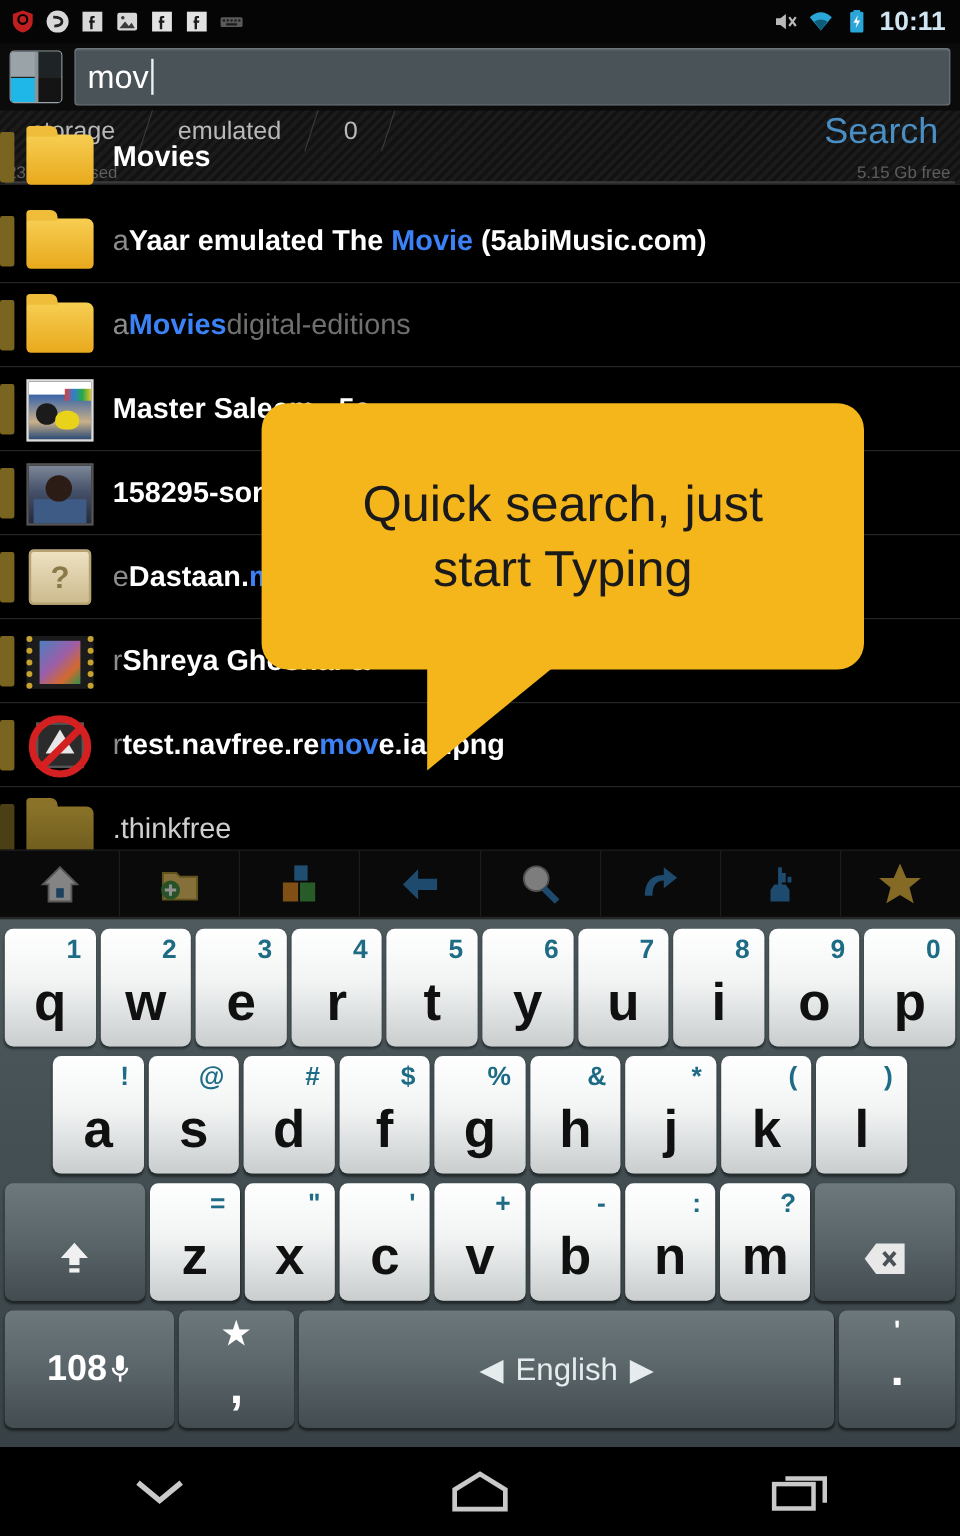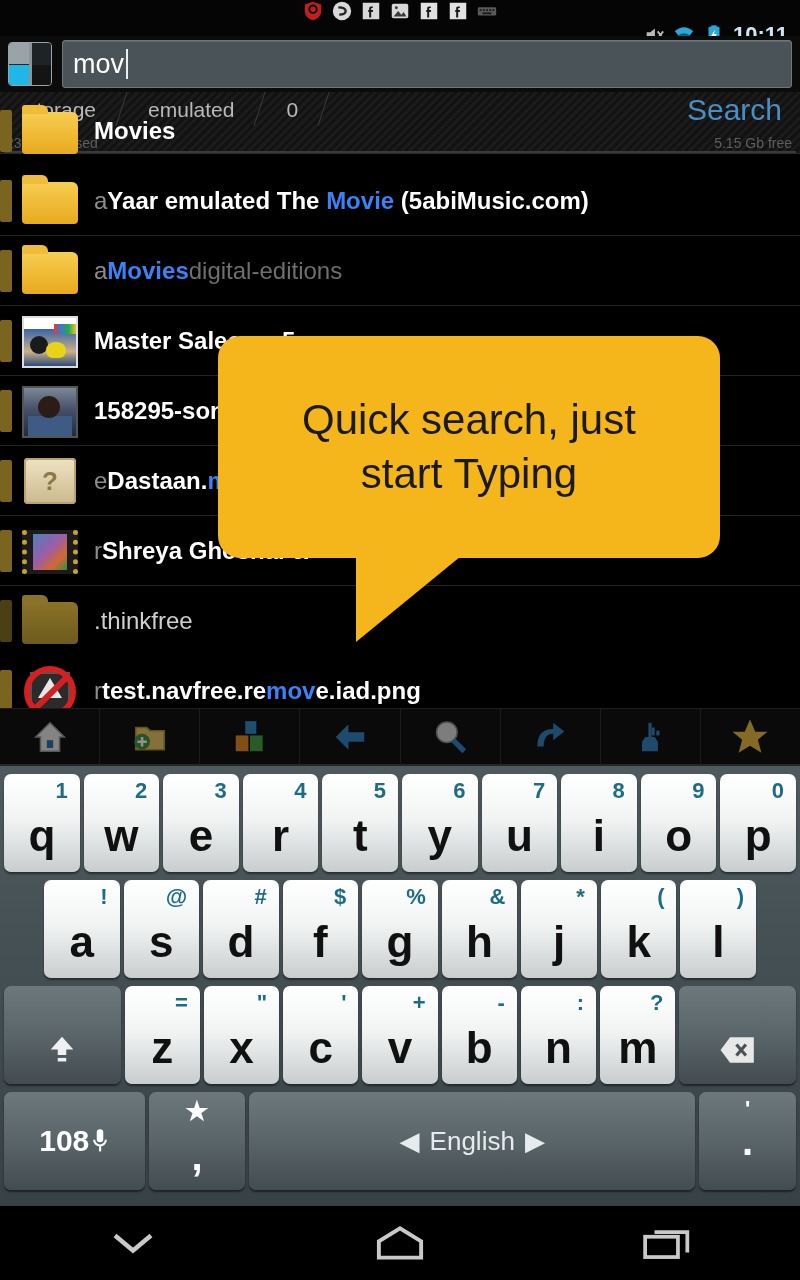--- a/index.html
+++ b/index.html
@@ -9,21 +9,20 @@
     font-family:"Liberation Sans", sans-serif;
     overflow:hidden;
   }
   #screen { position:relative; width:800px; height:1280px; background:#000; }
 
   
   .statusbar{
     position:absolute; left:0; top:0; width:800px; height:36px;
     background:#050505; display:flex; align-items:center;
     padding:0 8px;
-    flex-direction:column;
   }
   .sb-left{ display:flex; align-items:center; gap:7px; }
   .sb-right{ margin-left:auto; display:flex; align-items:center; gap:8px; padding-right:4px;}
   .sb-ico{ width:22px; height:22px; display:block; }
   .sb-clock{ color:#cfe6f2; font-size:22px; letter-spacing:0px; font-weight:bold;}
 
   
   .searchbar{
     position:absolute; left:0; top:36px; width:800px; height:56px;
     background:#0b0b0b; display:flex; align-items:center; padding:4px 8px 4px 8px;
@@ -345,39 +344,39 @@
     <div class="row">
       <span class="tab"></span>
       <span class="icon">
         <span class="film">
             <span class="pic"></span>
           </span>
       </span>
       <span class="name"><span class="ghost">r</span><span>Shreya Ghoshal &amp;</span></span>
     </div>
 
-    <div class="row dimrow" style="border-bottom:none;">
-      <span class="tab" style="background:#4a3f15;"></span>
-      <span class="icon">
-          <span class="folder dark"></span>
-        </span>
-      <span class="name">.thinkfree</span>
-    </div>
-
     <div class="row">
       <span class="tab"></span>
       <span class="icon">
         <span class="png-ico">
           <span class="sheet"></span>
             <span class="warn"></span>
           <span class="ban"></span>
             <span class="slash"></span>
         </span>
       </span>
       <span class="name"><span class="ghost">r</span><span>test.navfree.re</span><span class="hl">mov</span><span>e.iad.png</span></span>
+    </div>
+
+    <div class="row dimrow" style="border-bottom:none;">
+      <span class="tab" style="background:#4a3f15;"></span>
+      <span class="icon">
+          <span class="folder dark"></span>
+        </span>
+      <span class="name">.thinkfree</span>
     </div>
   </div>
 
   <div class="tail"></div>
   <div class="tooltip">
     <div class="tt">
       <div>Quick search, just</div>
       <div>start Typing</div>
     </div>
   </div>

